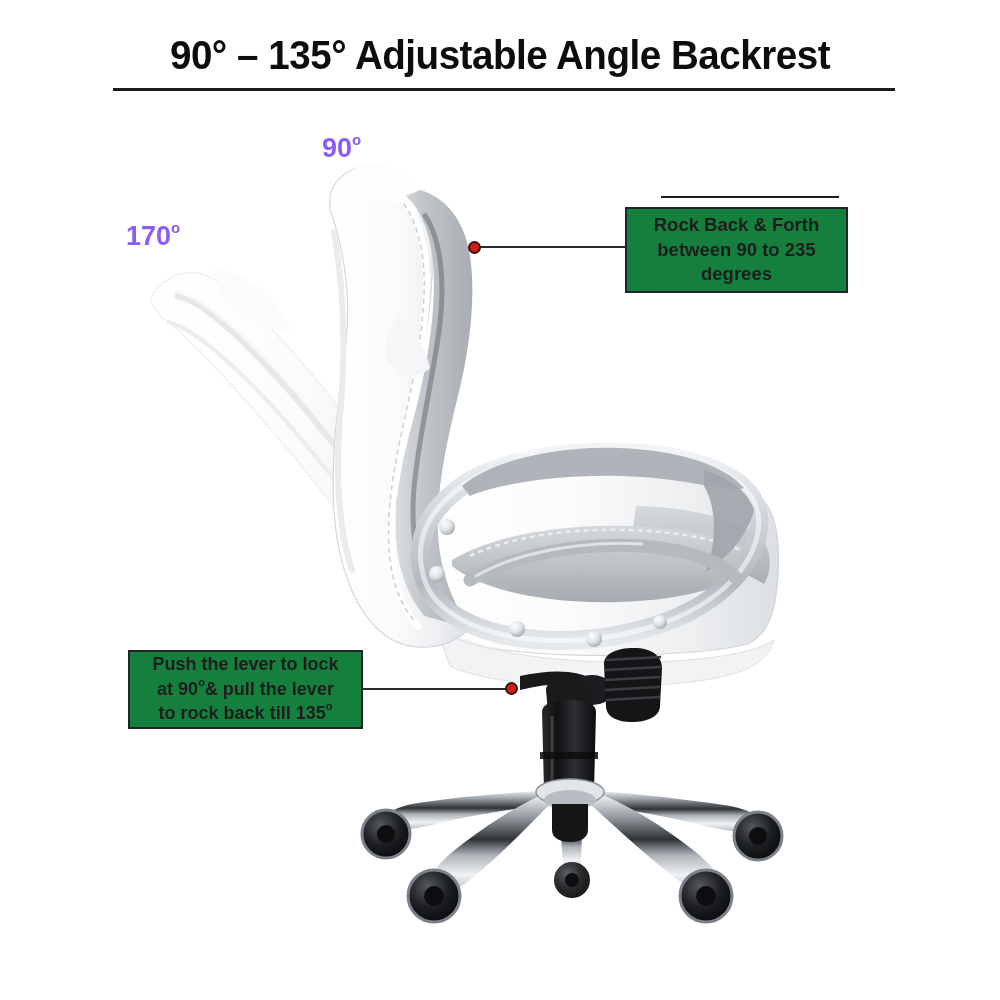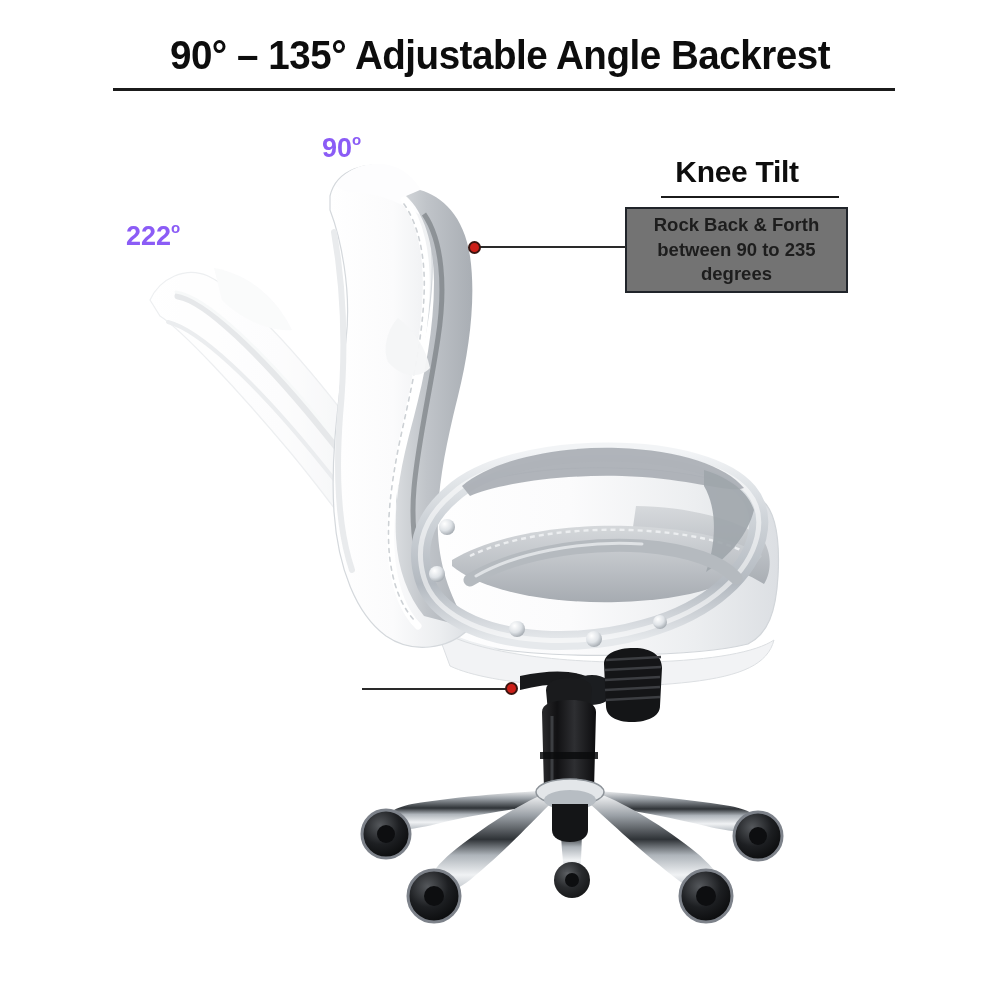--- a/index.html
+++ b/index.html
@@ -39,21 +39,21 @@
 
   
   .kt-head{
     position:absolute;left:617px;top:155px;width:240px;text-align:center;
     font-size:30px;font-weight:bold;color:#0d0d0d;letter-spacing:-0.3px;
   }
   .kt-head-rule{
     position:absolute;left:661px;top:196px;width:178px;height:2px;background:#1b1b1b;
   }
   .callout-box{
-    position:absolute;border:2px solid #20242a;background:#737373;
+    position:absolute;border:2px solid #20242a;background:#15803d;
     box-sizing:border-box;display:flex;align-items:center;justify-content:center;
     text-align:center;
   }
   #kt-box{left:625px;top:207px;width:223px;height:86px;}
   #kt-box .ctext{
     font-size:18.5px;font-weight:bold;line-height:1.32;color:#1d1d1d;
     padding:0 7px;
   }
   #kt-line{
     position:absolute;left:479px;top:246px;width:147px;height:2px;background:#2a2a2a;
@@ -287,32 +287,38 @@
 
   <div class="title-wrap">
     <div class="title">90° – 135° Adjustable Angle Backrest</div>
   </div>
   <div class="title-rule"></div>
 
   <div class="angle-label" id="angle-90">
     <span>90</span><span class="deg">o</span>
   </div>
   <div class="angle-label" id="angle-135">
-    <span>222</span><span class="deg">o</span>
-  </div>
-
-  <div class="kt-head">Knee Tilt</div>
+    <span>170</span><span class="deg">o</span>
+  </div>
+
   <div class="kt-head-rule"></div>
 
   <div class="callout-box" id="kt-box">
     <div class="ctext">
       <span>Rock Back &amp; Forth</span><br>
       <span>between 90 to 235</span><br>
       <span>degrees</span>
     </div>
   </div>
   <div id="kt-line"></div>
   <div class="reddot" id="kt-dot"></div>
 
+  <div class="callout-box" id="lever-box">
+    <div class="ctext">
+      <span>Push the lever to lock</span><br>
+      <span>at 90</span><span class="deg-s">o</span><span>&amp; pull the lever</span><br>
+      <span>to rock back till 135</span><span class="deg-s">o</span>
+    </div>
+  </div>
   <div id="lever-line"></div>
   <div class="reddot" id="lever-dot"></div>
 
 </div>
 
 </body></html>

